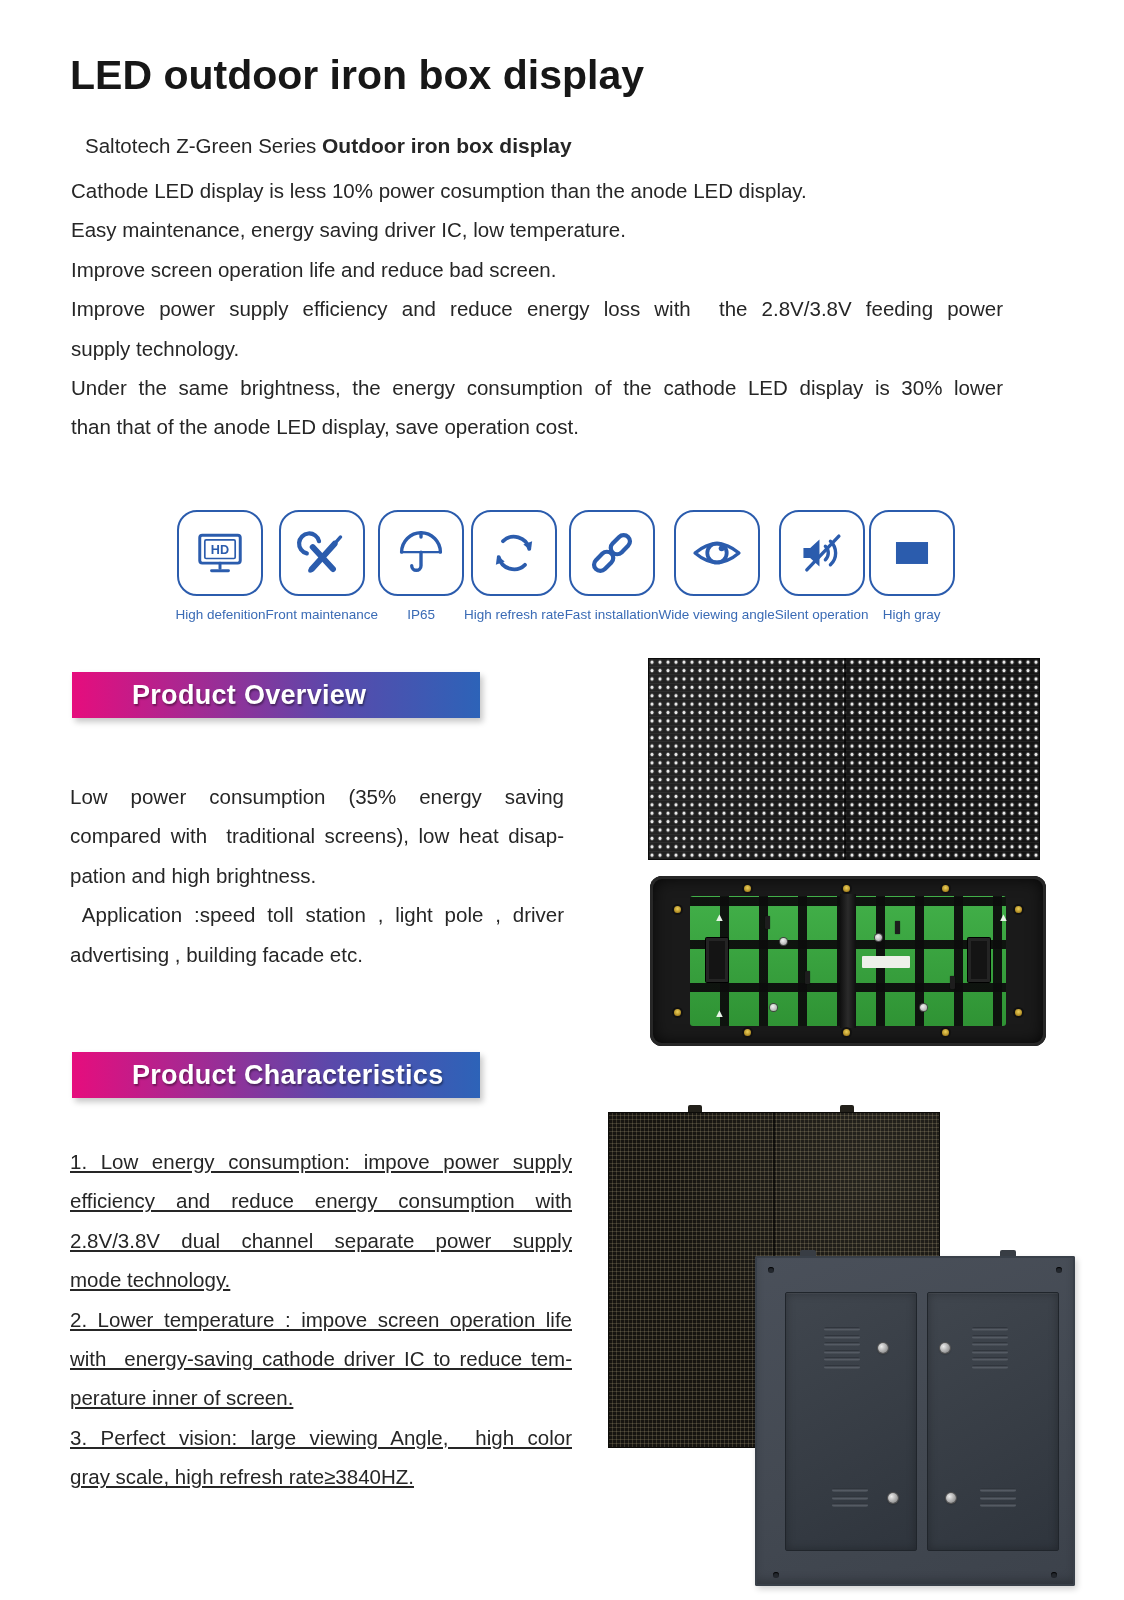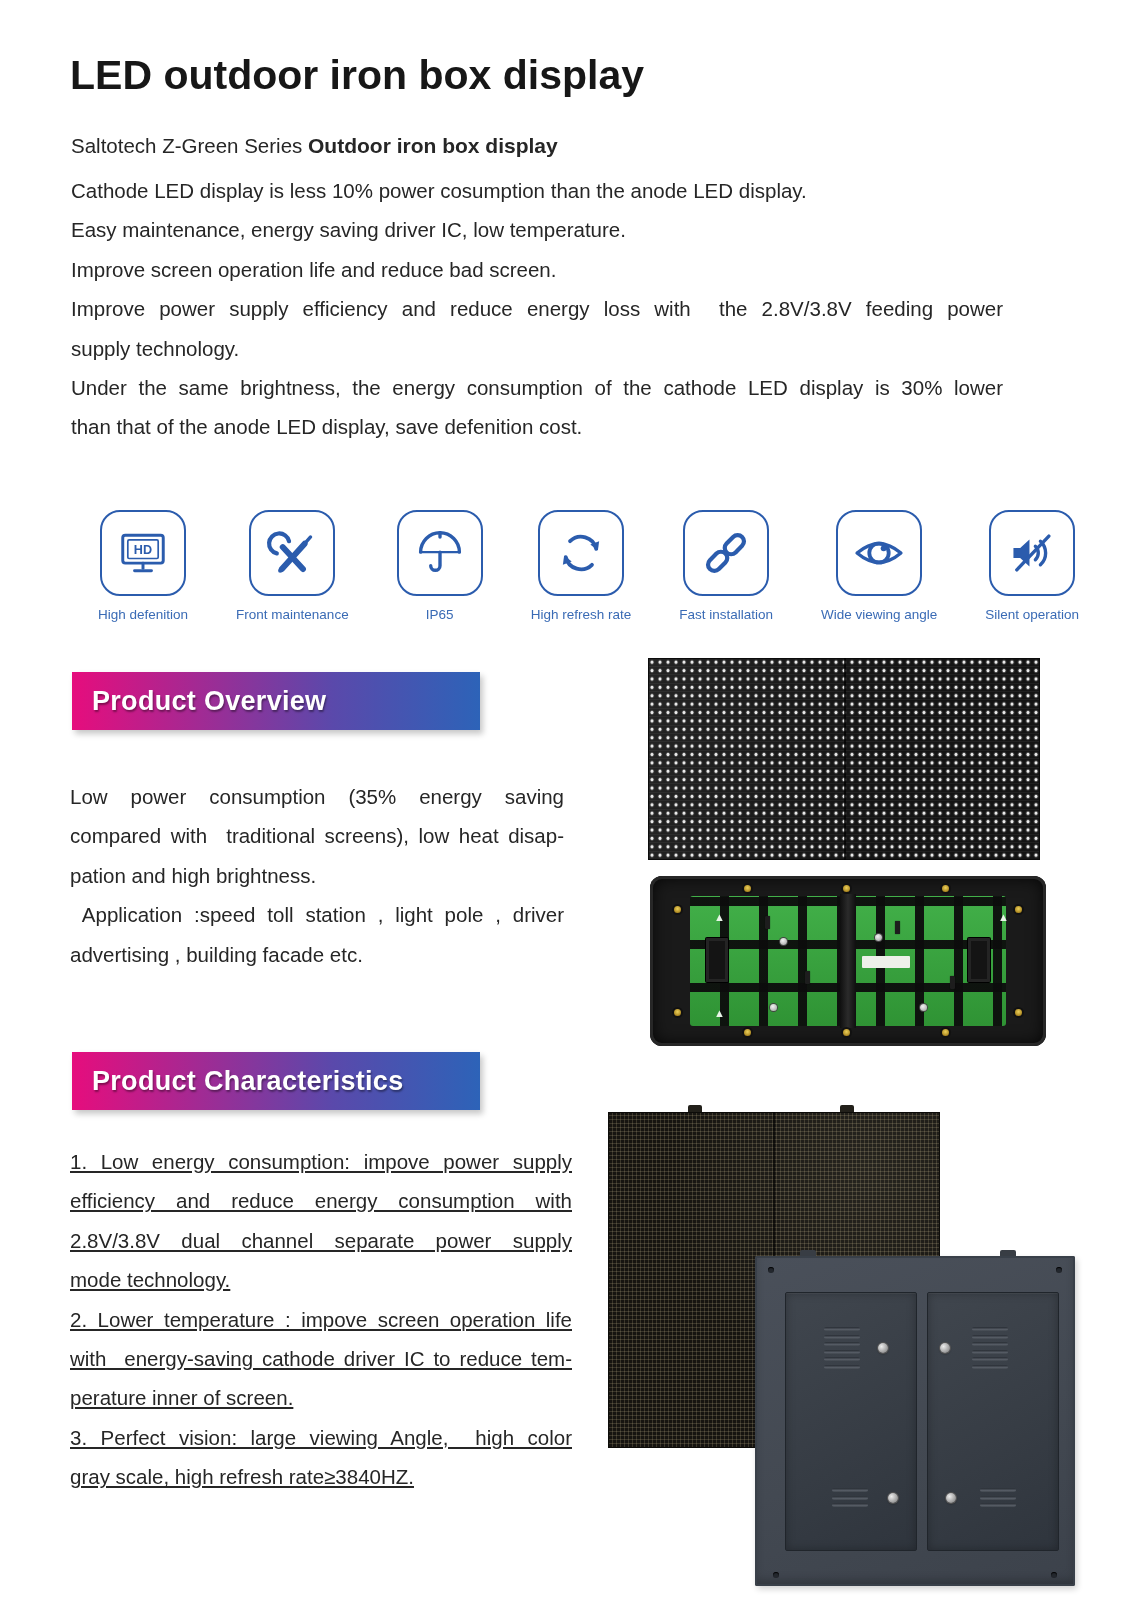--- a/index.html
+++ b/index.html
@@ -6,44 +6,44 @@
   .page{
     position:relative; width:1124px; height:1600px; margin:4px auto;
     background:#ffffff; overflow:hidden;
     font-family:"Liberation Sans","DejaVu Sans",sans-serif;
     color:#262626;
   }
   .abs{position:absolute;}
 
   
   .title{left:70px; top:48px; font-size:41px; font-weight:700; color:#171717; letter-spacing:0px;}
-  .subtitle{left:71px; top:130px; font-size:20.5px; white-space:pre;}
+  .subtitle{left:85px; top:130px; font-size:20.5px; white-space:pre;}
   .subtitle .bold{font-weight:700; font-size:21px;}
 
   
   .intro{left:71px; top:167px; width:932px; font-size:20.5px; line-height:39.4px;}
   .line{white-space:pre-wrap;}
   .j{text-align:justify; text-align-last:justify;}
 
   
-  .features{left:98px; top:506px; width:934px; display:flex; justify-content:flex-start; align-items:flex-start;gap:48px;}
+  .features{left:98px; top:506px; width:934px; display:flex; justify-content:center; align-items:flex-start;}
   .feature{display:flex; flex-direction:column; align-items:center;}
   .fbox{
     width:82px; height:82px; border:2.5px solid #2b5cad; border-radius:20px;
     display:flex; align-items:center; justify-content:center; background:#fff;
   }
   .fbox svg{stroke:#2b5cad; fill:none; stroke-linecap:round; stroke-linejoin:round;}
   .flabel{margin-top:11px; font-size:13.5px; color:#3a6bb5; white-space:nowrap;}
 
   
   .banner{
-    width:408px; height:58px;
+    width:408px; height:46px;
     background:linear-gradient(90deg,#e60d7d 0%,#a02b94 32%,#5a49ab 64%,#2d63b8 100%);
     box-shadow:3px 4px 6px rgba(0,0,0,0.22);
-    display:flex; align-items:center; padding-left:20px; box-sizing:border-box;
+    display:flex; align-items:center; padding-left:60px; box-sizing:border-box;
   }
   .banner span{
     font-size:27px; font-weight:700; color:#ffffff;
     text-shadow:1px 2px 2px rgba(0,0,0,0.4); letter-spacing:0.3px;
   }
   .banner-overview{left:72px; top:668px;}
   .banner-chars{left:72px; top:1048px;}
 
   .overview-text{left:70px; top:773px; width:494px; font-size:20.5px; line-height:39.4px;}
   .chars-text{left:70px; top:1138px; width:502px; font-size:20.5px; line-height:39.4px;text-decoration:underline;}
@@ -142,21 +142,21 @@
   <div class="abs title">LED outdoor iron box display</div>
   <div class="abs subtitle"><span>Saltotech Z-Green Series </span><span class="bold">Outdoor iron box display</span></div>
 
   <div class="abs intro">
     <div class="line">Cathode LED display is less 10% power cosumption than the anode LED display.</div>
     <div class="line">Easy maintenance, energy saving driver IC, low temperature.</div>
     <div class="line">Improve screen operation life and reduce bad screen.</div>
     <div class="line j">Improve power supply efficiency and reduce energy loss with  the 2.8V/3.8V feeding power</div>
     <div class="line">supply technology.</div>
     <div class="line j">Under the same brightness, the energy consumption of the cathode LED display is 30% lower</div>
-    <div class="line">than that of the anode LED display, save defenition cost.</div>
+    <div class="line">than that of the anode LED display, save operation cost.</div>
   </div>
 
   <div class="abs features">
 
     <div class="feature">
       <div class="fbox">
         <svg width="54" height="54" viewBox="0 0 64 64">
           <rect x="8" y="11" width="48" height="33" rx="3" stroke-width="3.5"></rect>
           <rect x="14" y="16.5" width="36" height="22" rx="1.5" stroke-width="2"></rect>
           <text x="32" y="33.5" font-size="15" font-weight="bold" text-anchor="middle" fill="#2b5cad" stroke="none" font-family="Liberation Sans, sans-serif">HD</text>

